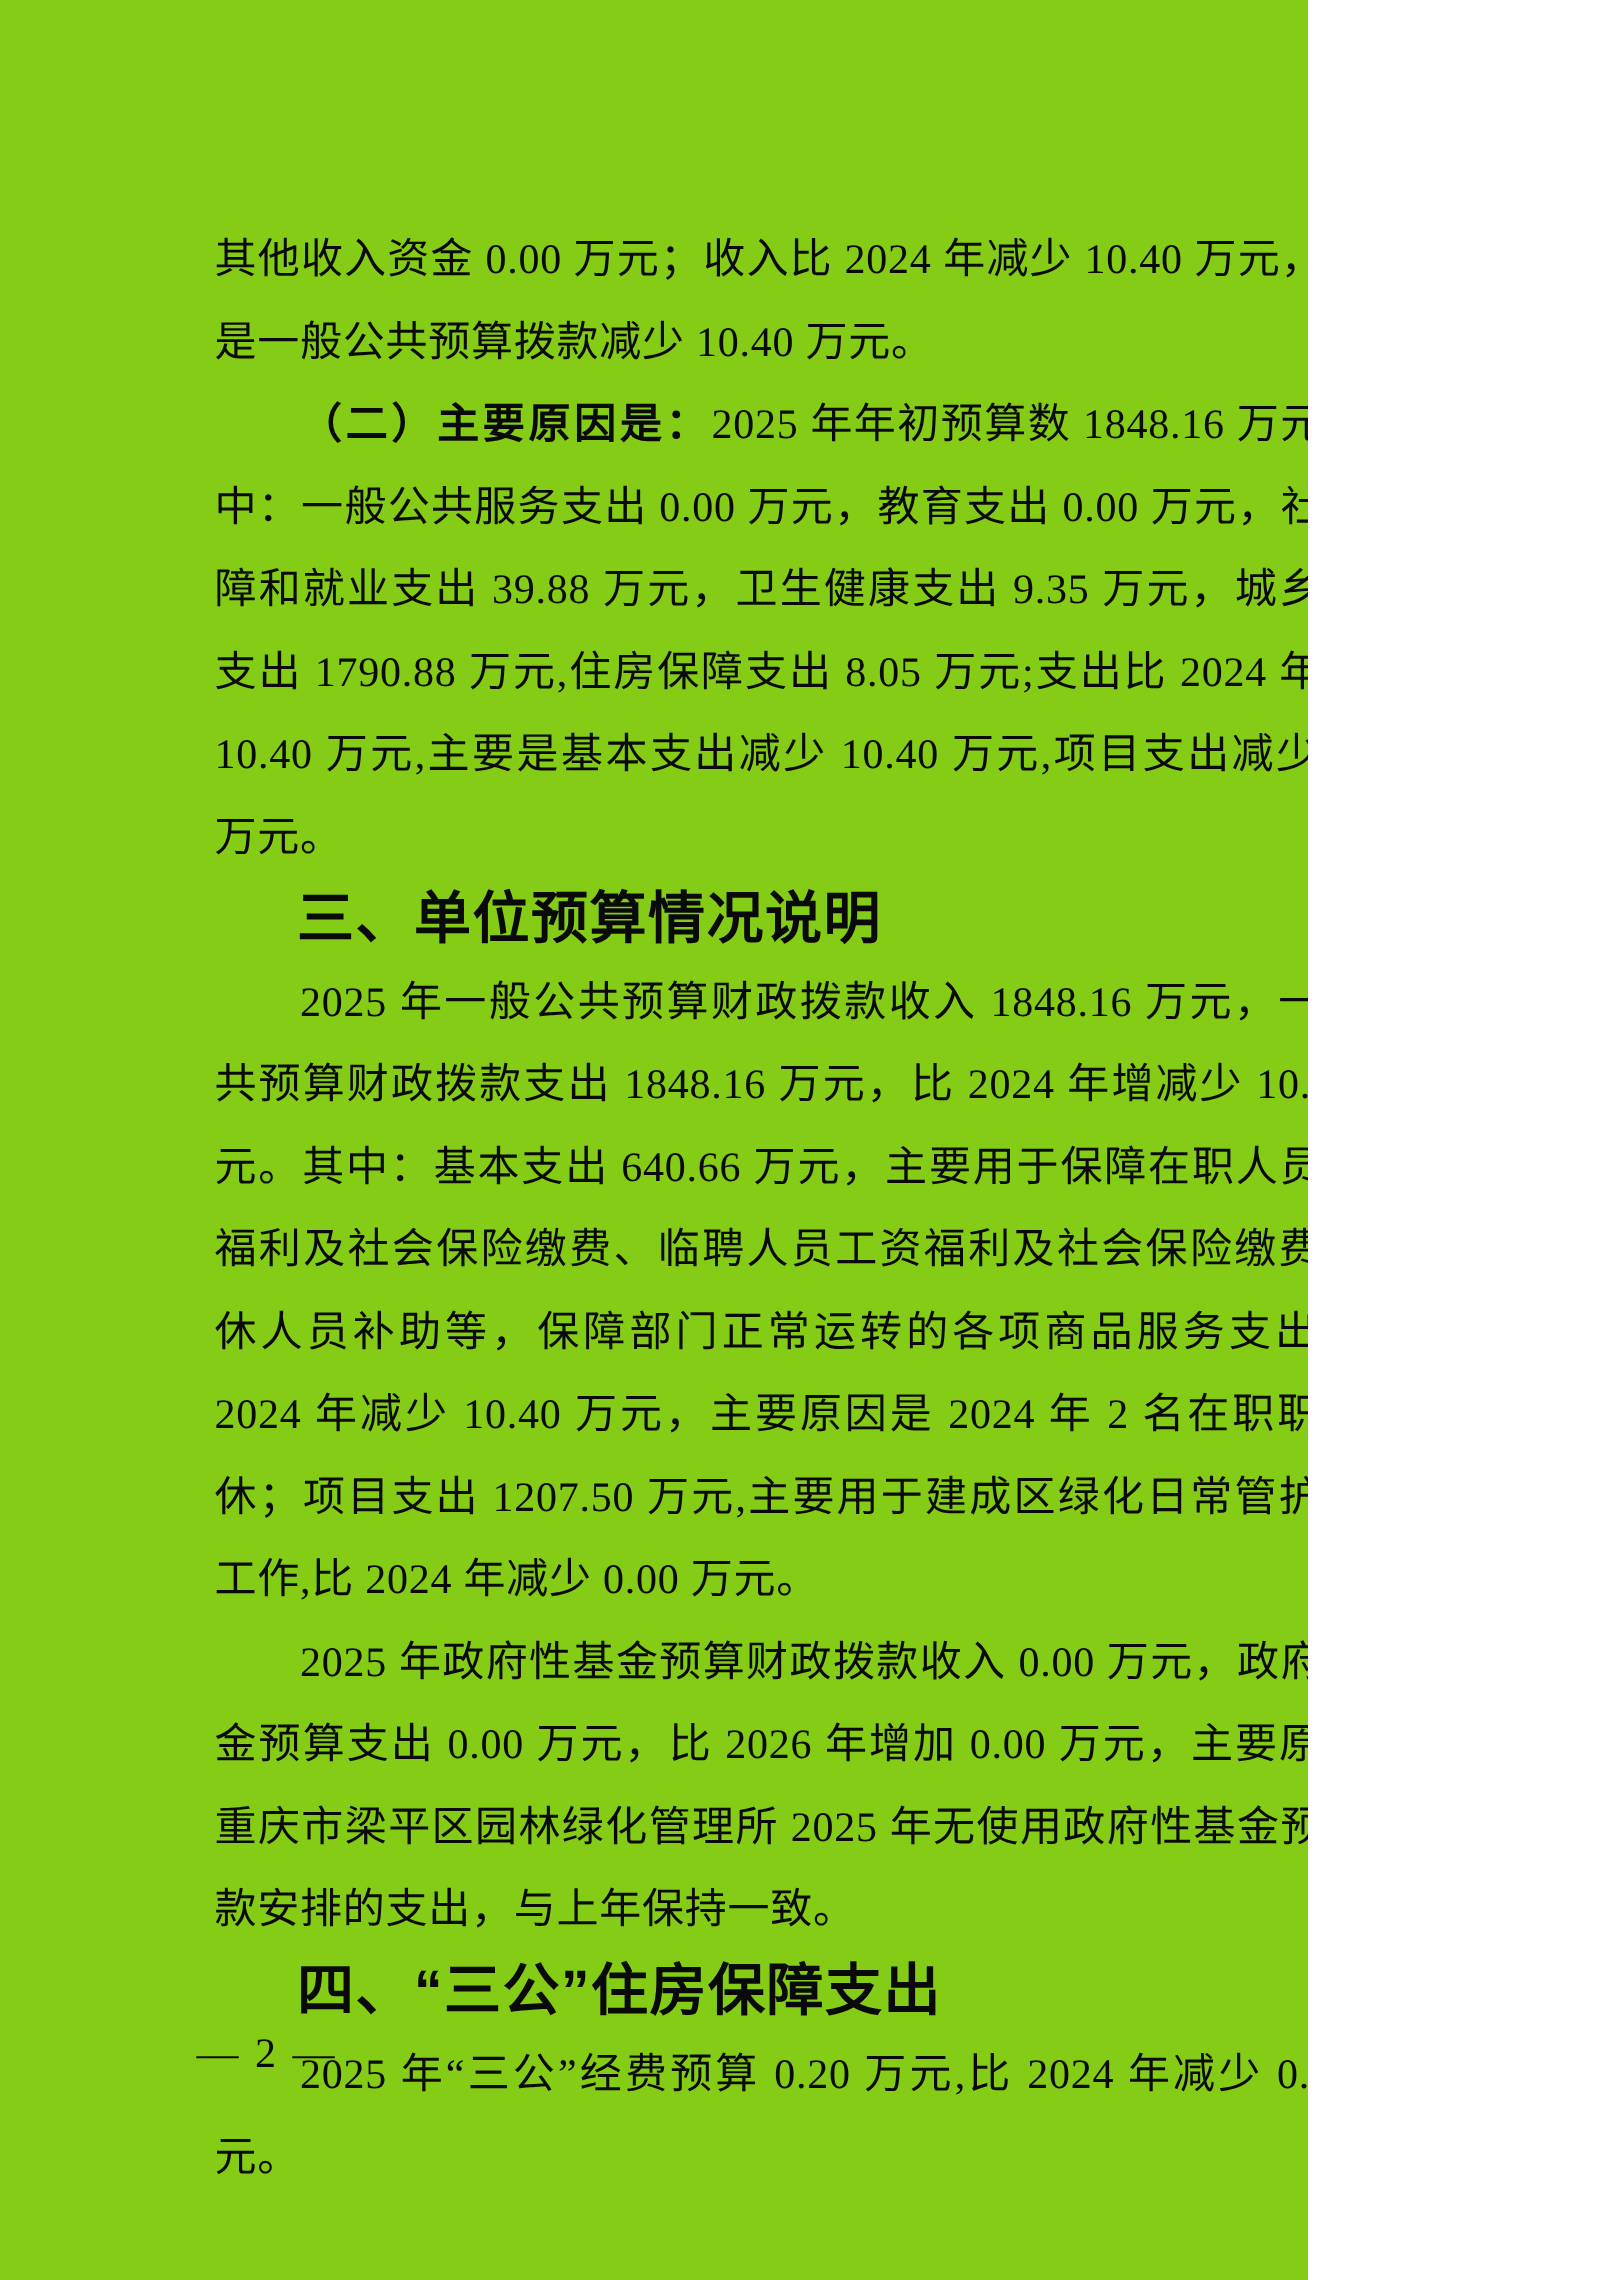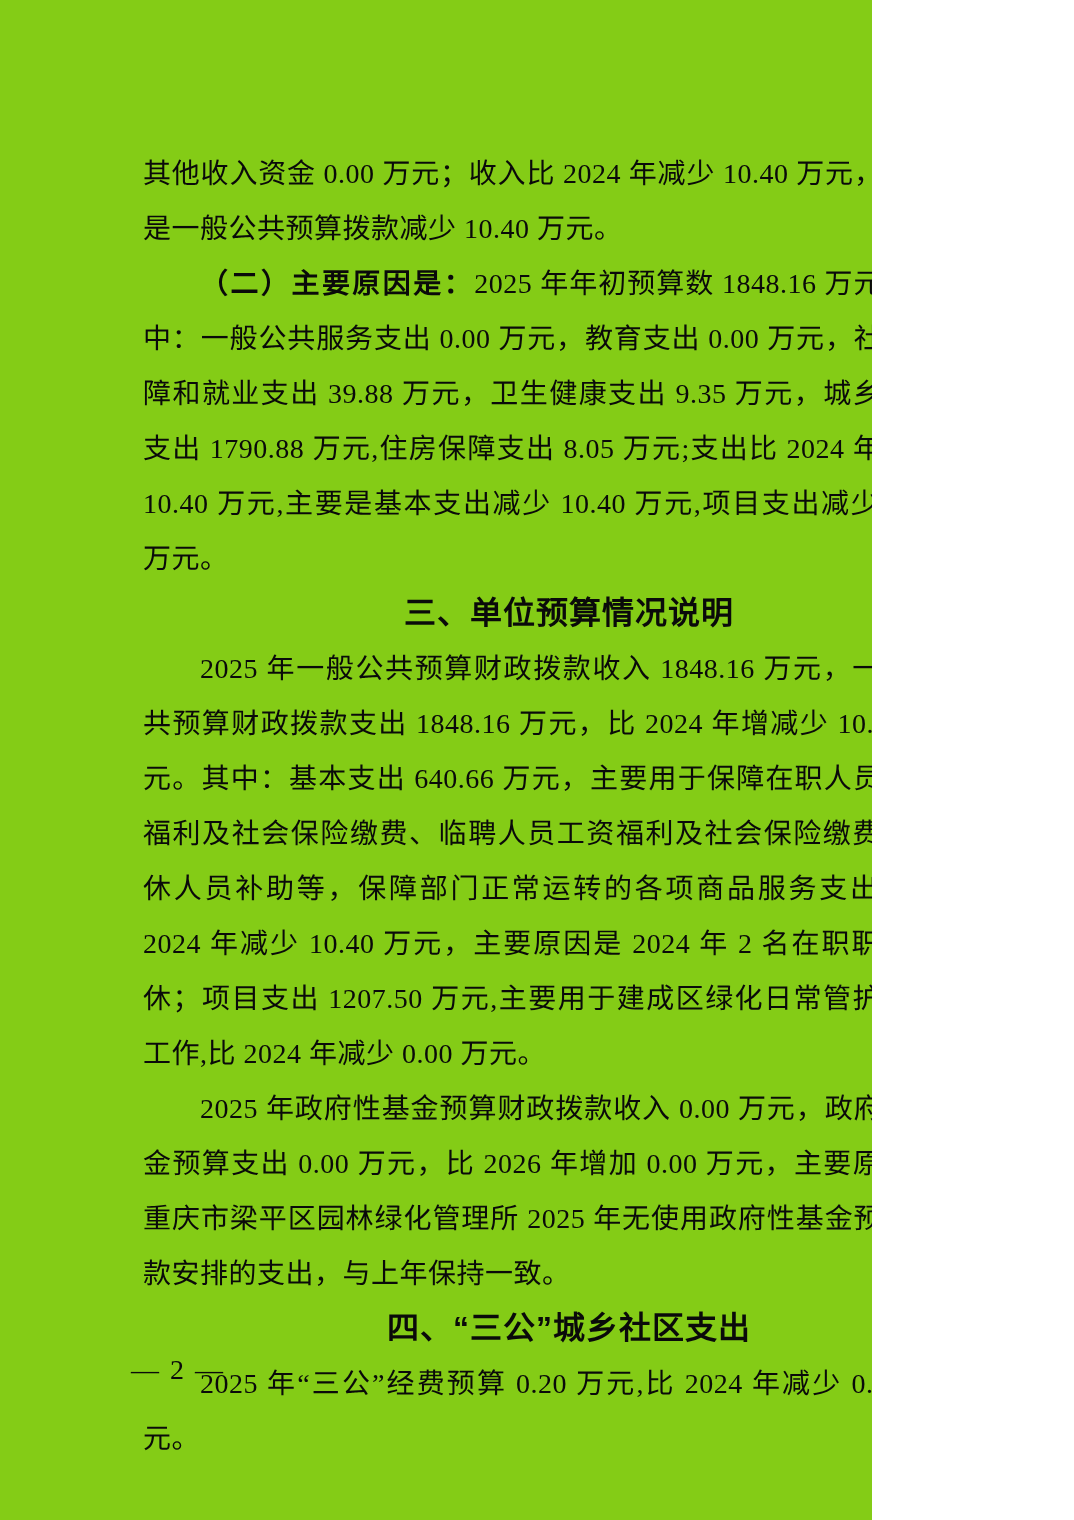--- a/index.html
+++ b/index.html
@@ -29,26 +29,26 @@
     text-align: justify;
     text-justify: inter-ideograph;
     letter-spacing: 0.5px;
   }
   .indent {
     text-indent: 57px;
   }
   h2.heading {
     margin: 0;
     font-family: "Liberation Sans", "DejaVu Sans", sans-serif;
-    font-size: 32px;
+    font-size: 38px;
     line-height: 55px;
     font-weight: bold;
     color: #0a0a0a;
     text-indent: 55px;
-    text-align: center;
+    text-align: left;
     letter-spacing: 1px;
   }
   .runin-label {
     font-weight: bold;
     letter-spacing: 2px;
   }
   .footer {
     position: absolute;
     left: 131px;
     top: 1350px;
@@ -68,20 +68,20 @@
     <p class="body">其他收入资金 0.00 万元；收入比 2024 年减少 10.40 万元，主要是一般公共预算拨款减少 10.40 万元。</p>
 
     <p class="body indent"><span class="runin-label">（二）主要原因是：</span><span>2025 年年初预算数 1848.16 万元，其中：一般公共服务支出 0.00 万元，教育支出 0.00 万元，社会保障和就业支出 39.88 万元，卫生健康支出 9.35 万元，城乡社区支出 1790.88 万元,住房保障支出 8.05 万元;支出比 2024 年减少 10.40 万元,主要是基本支出减少 10.40 万元,项目支出减少 0.00 万元。</span></p>
 
     <h2 class="heading">三、单位预算情况说明</h2>
 
     <p class="body indent">2025 年一般公共预算财政拨款收入 1848.16 万元，一般公共预算财政拨款支出 1848.16 万元，比 2024 年增减少 10.40 万元。其中：基本支出 640.66 万元，主要用于保障在职人员工资福利及社会保险缴费、临聘人员工资福利及社会保险缴费、退休人员补助等，保障部门正常运转的各项商品服务支出，比 2024 年减少 10.40 万元，主要原因是 2024 年 2 名在职职工退休；项目支出 1207.50 万元,主要用于建成区绿化日常管护重点工作,比 2024 年减少 0.00 万元。</p>
 
     <p class="body indent">2025 年政府性基金预算财政拨款收入 0.00 万元，政府性基金预算支出 0.00 万元，比 2026 年增加 0.00 万元，主要原因是重庆市梁平区园林绿化管理所 2025 年无使用政府性基金预算拨款安排的支出，与上年保持一致。</p>
 
-    <h2 class="heading">四、“三公”城乡社区支出</h2>
+    <h2 class="heading">四、“三公”住房保障支出</h2>
 
     <p class="body indent">2025 年“三公”经费预算 0.20 万元,比 2024 年减少 0.10 万元。</p>
 
   </div>
 
   <div class="footer">— 2 —</div>
 </div>
 
 </body></html>

